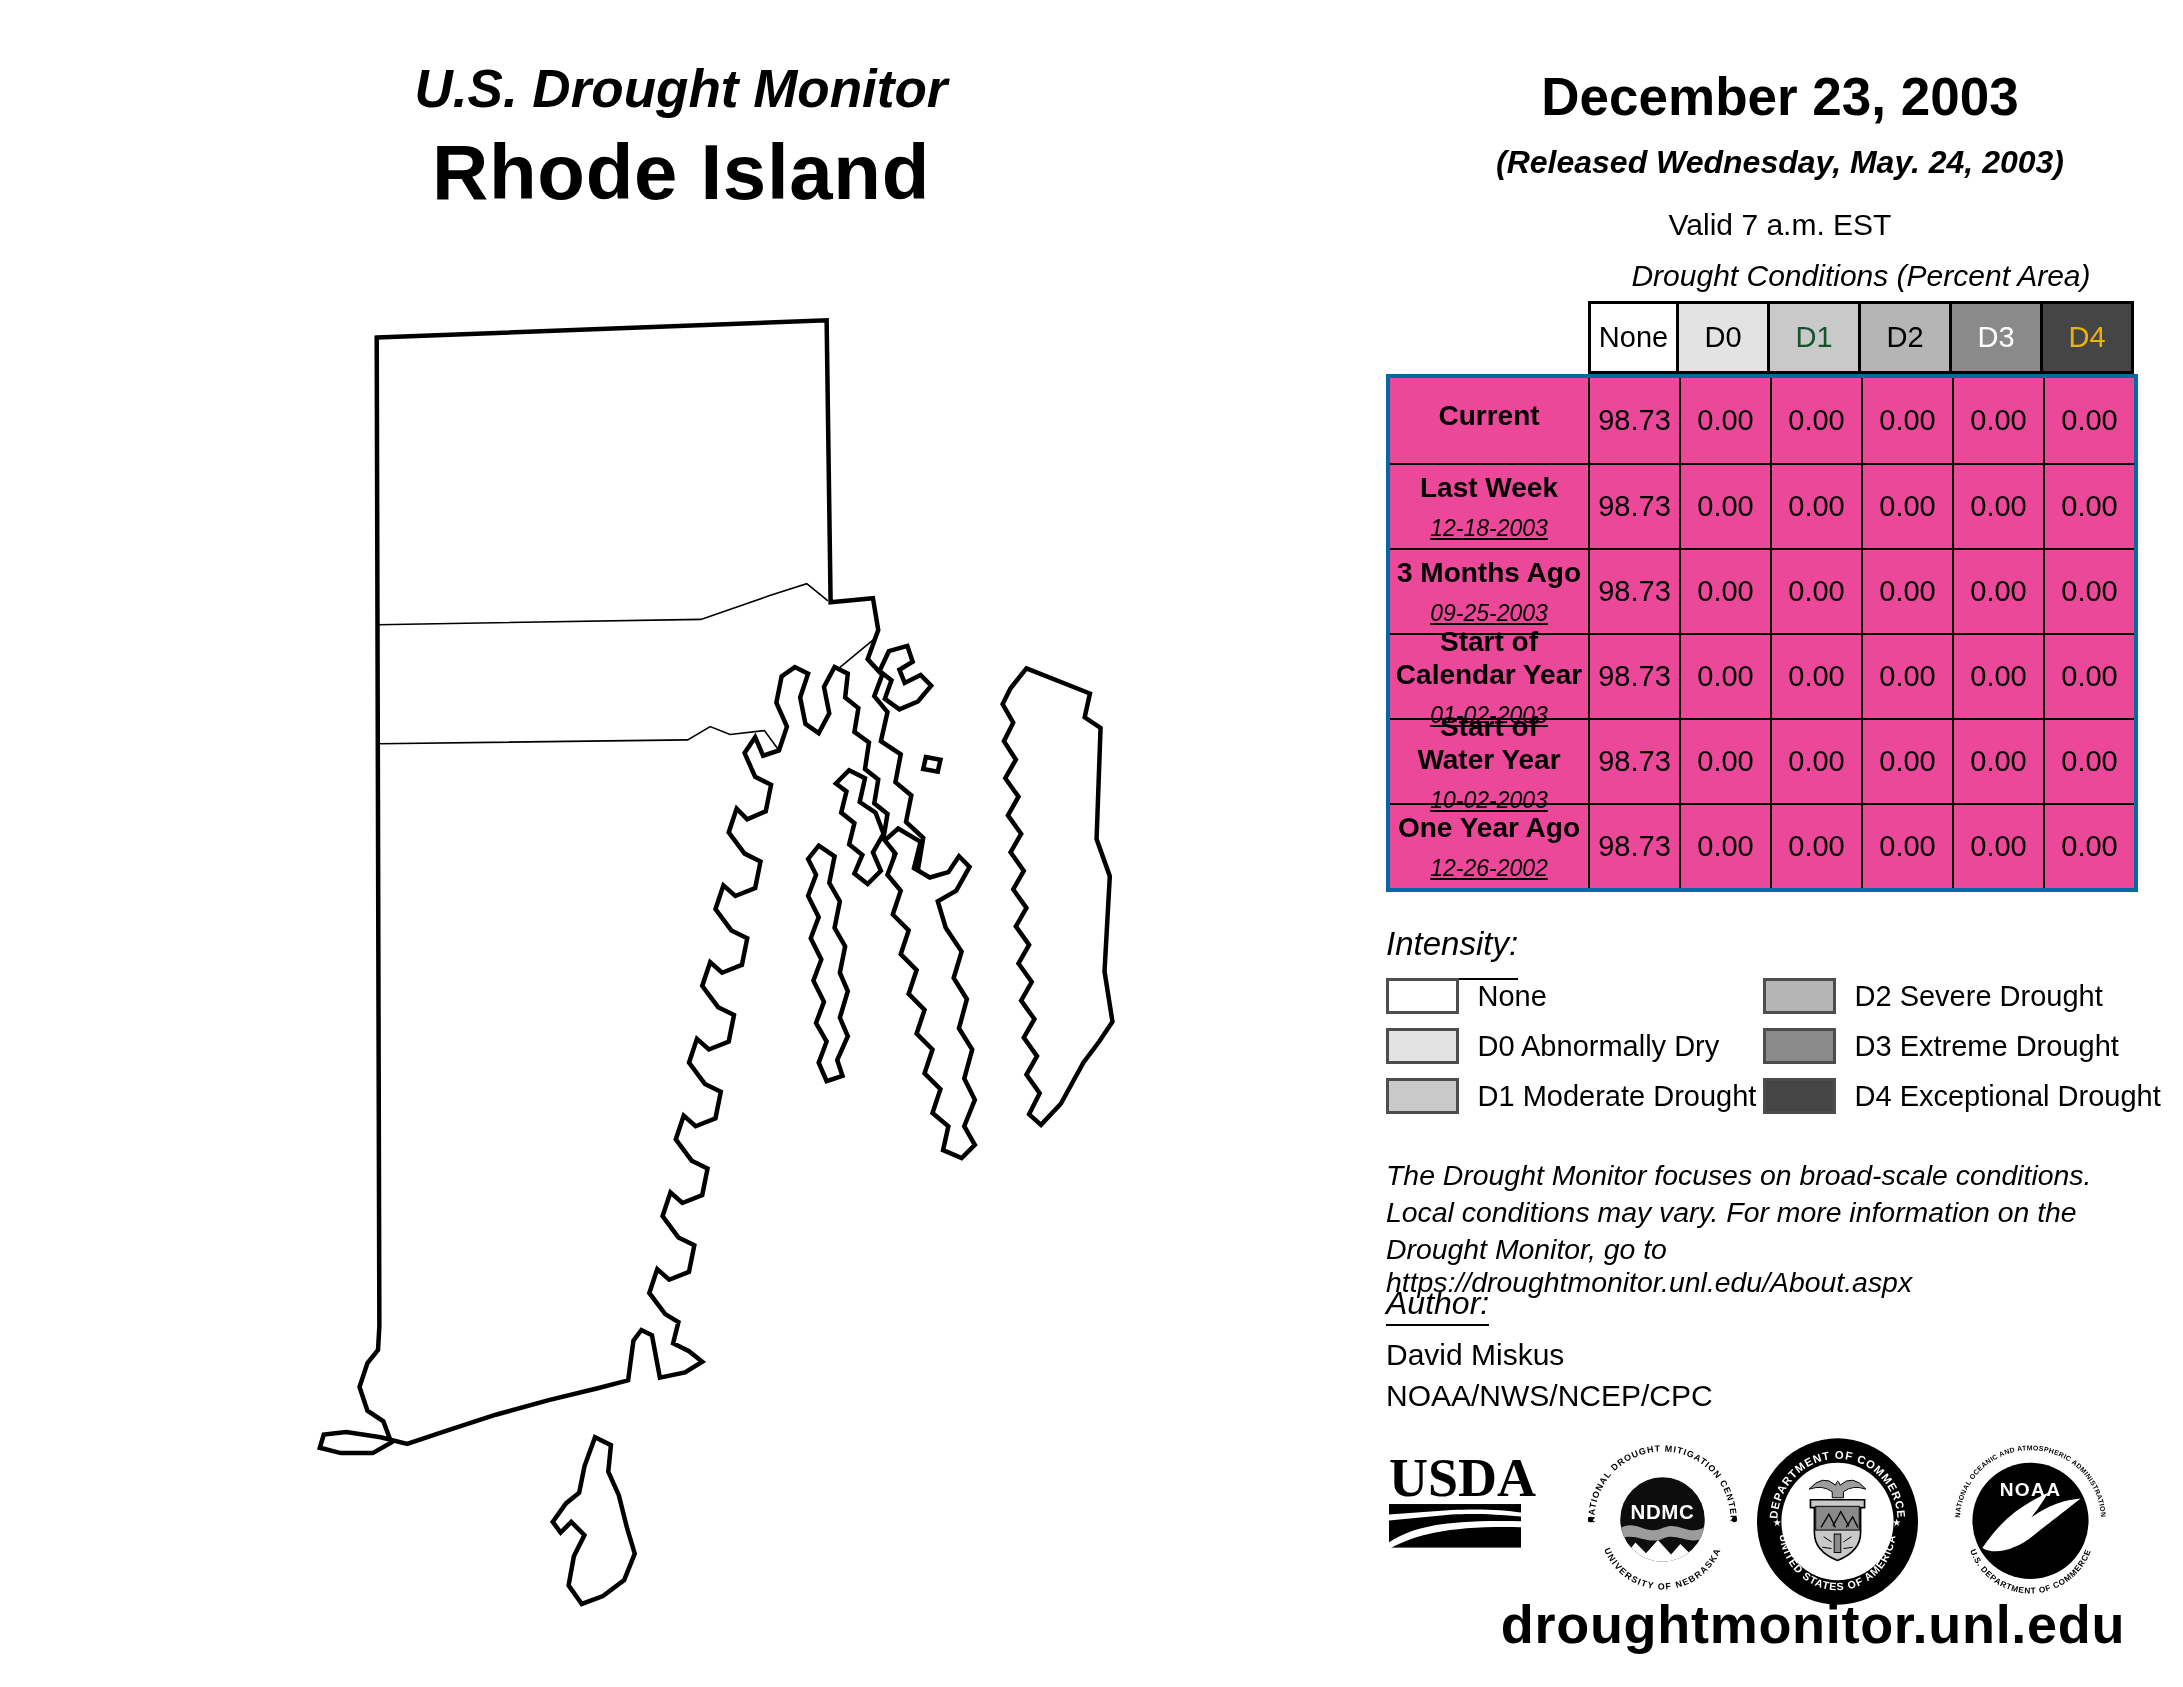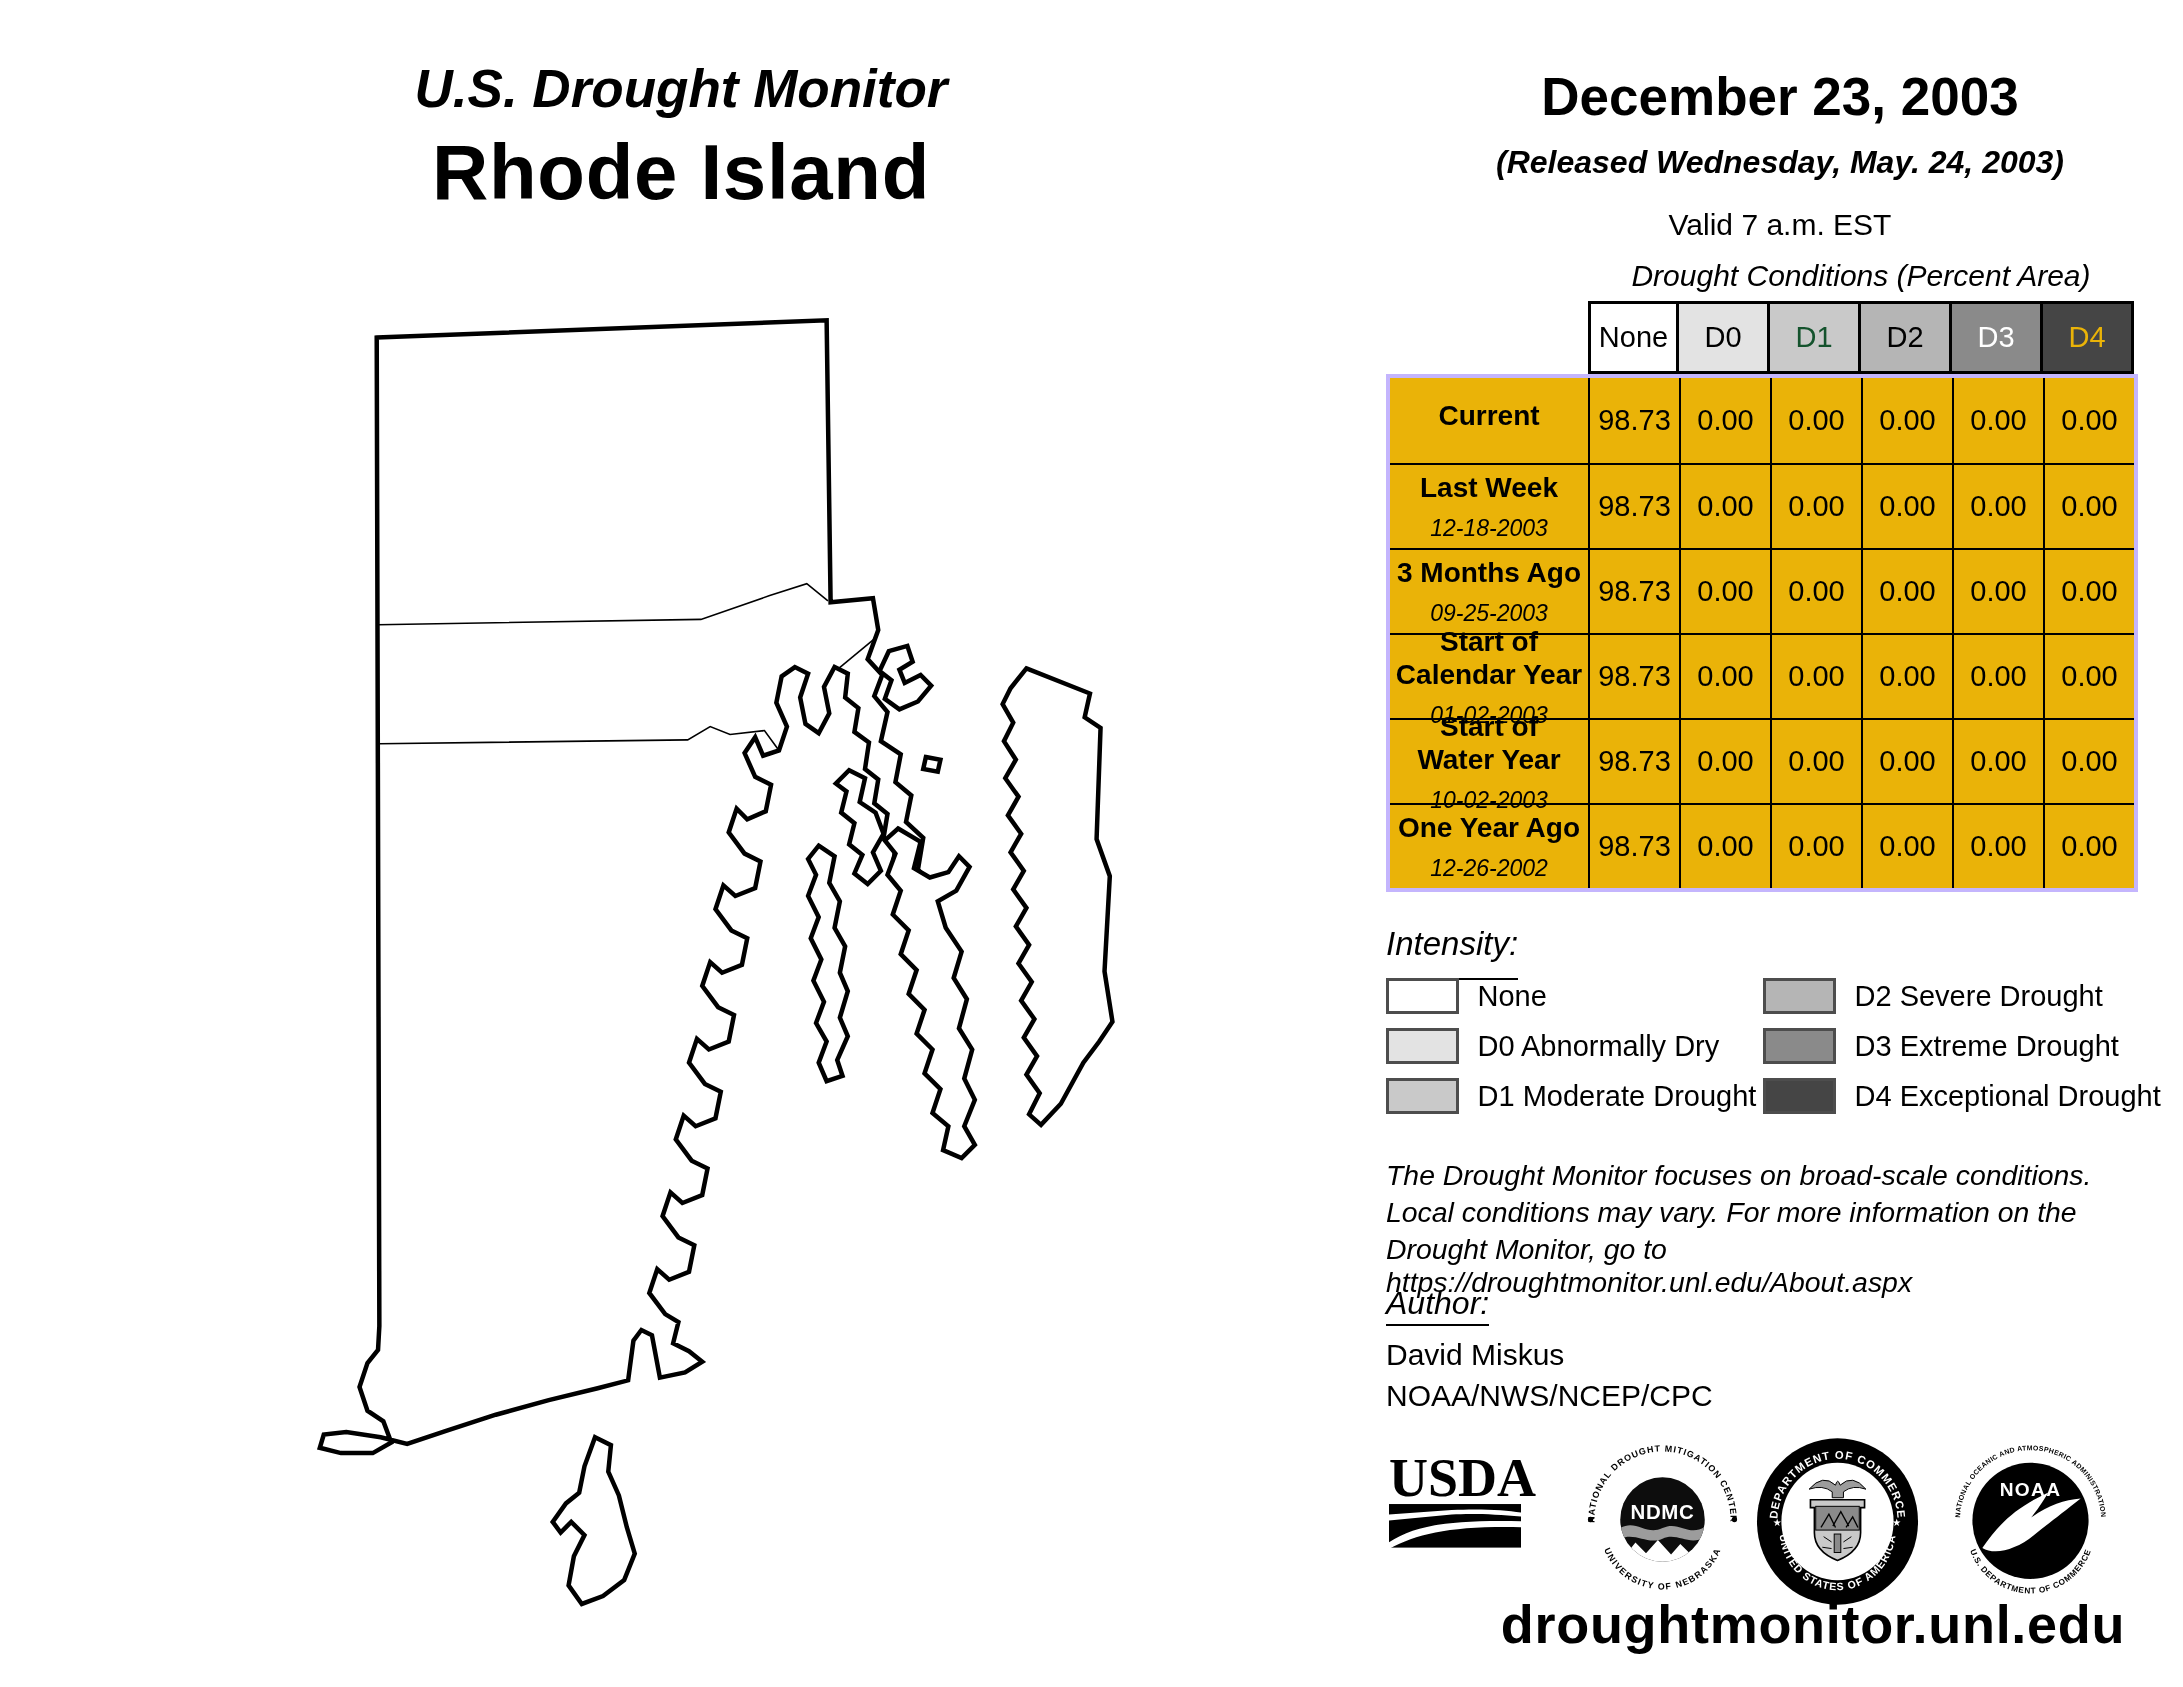--- a/index.html
+++ b/index.html
@@ -34,29 +34,29 @@
   .hcell:first-child { border-left:3.3px solid #000; }
   .c0 { background:#ffffff; color:#000; }
   .c1 { background:#e3e3e3; color:#000; }
   .c2 { background:#c9c9c9; color:#14532d; }
   .c3 { background:#b5b5b5; color:#000; }
   .c4 { background:#8a8a8a; color:#fff; }
   .c5 { background:#454545; color:#eab308; }
 
   #tbl-body { left:1386px; top:374px; display:grid;
               grid-template-columns:198px repeat(6,91px);
-              grid-auto-rows:85px; border:4px solid #c4b5fd; background:#eab308; }
+              grid-auto-rows:85px; border:4px solid #0369a1; background:#ec4899; }
   .bcell { border-left:2.6px solid #000; border-top:2.6px solid #000;
            display:flex; align-items:center; justify-content:center;
            font-size:29px; }
   .bcell.nb-l { border-left:none; }
   .bcell.nb-t { border-top:none; }
   .labcell { flex-direction:column; text-align:center; padding:0 4px; }
   .rl1 { font-size:28px; font-weight:bold; line-height:33px; }
-  .rld { font-size:23px; font-style:italic; margin-top:11px; }
+  .rld { font-size:23px; font-style:italic; margin-top:11px;text-decoration:underline; }
 
   
   #legend-heading { left:1386px; top:925px; font-size:33px; font-style:italic;
                     border-bottom:2.6px solid #000; padding-bottom:15px; }
   .lg-row { position:absolute; display:flex; align-items:center; }
   .lg-swatch { width:73px; height:36px; border:3.3px solid #4d4d4d; margin-right:18.5px; flex:0 0 auto; }
   .lg-label { font-size:29px; }
   .sw-none { background:#ffffff; } .sw-d0 { background:#e3e3e3; }
   .sw-d1 { background:#c9c9c9; }  .sw-d2 { background:#b5b5b5; }
   .sw-d3 { background:#8a8a8a; }  .sw-d4 { background:#454545; }

